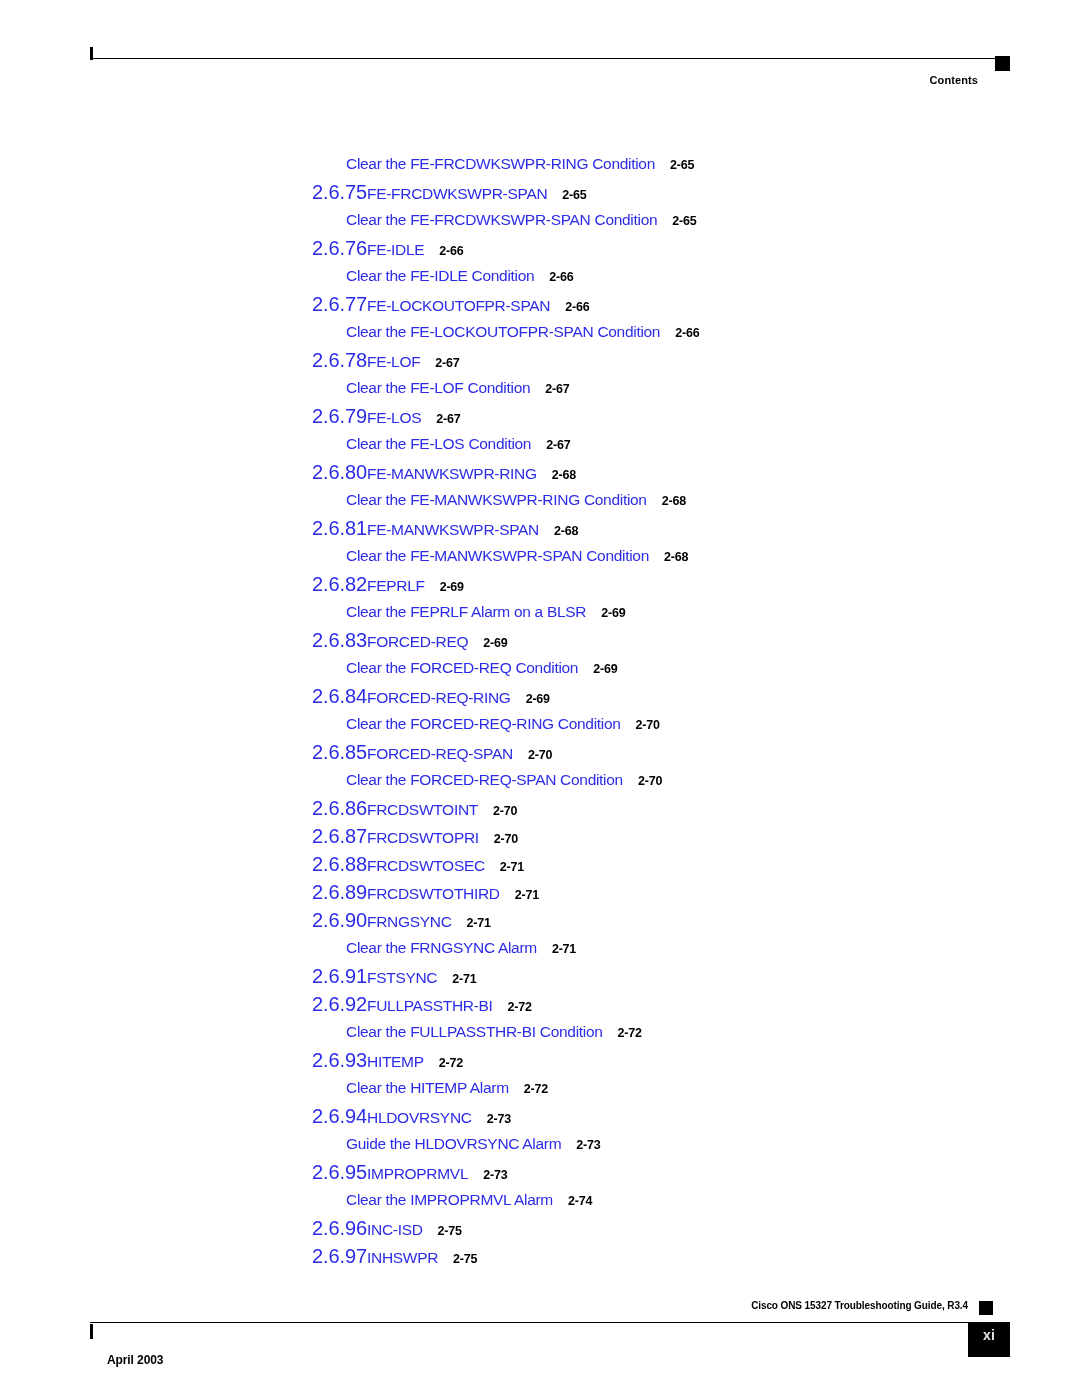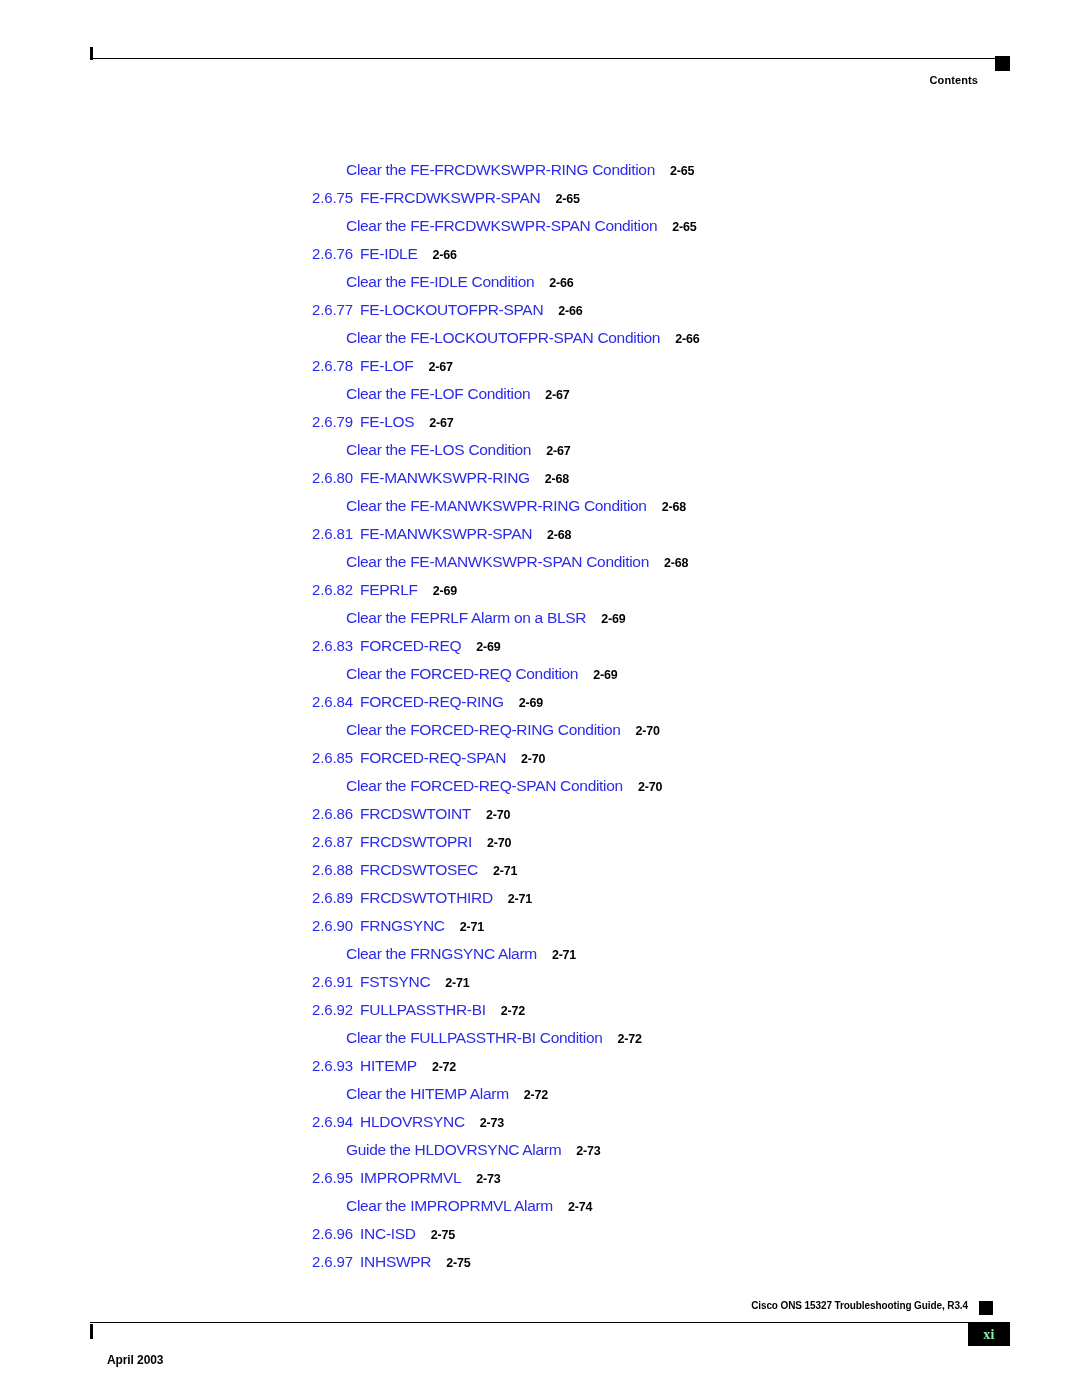--- a/index.html
+++ b/index.html
@@ -70,37 +70,36 @@
 
   
   .toc {
     position: absolute;
     left: 0;
     top: 152px;
     width: 1080px;
   }
   .toc-entry {
     height: 28px;
-    line-height: 36px;
+    line-height: 24px;
     white-space: nowrap;
     display: block;
   }
   .toc-entry.level-1 { padding-left: 312px; }
   .toc-entry.level-2 { padding-left: 346px; }
 
   .toc-num {
     color: #2B2BE8;
-    font-size: 15px;
+    font-size: 20px;
     letter-spacing: -0.1px;
   }
   .toc-title {
     color: #2B2BE8;
     font-size: 15.5px;
     letter-spacing: -0.3px;
-    margin-left: 7px;
   }
   .toc-entry.level-2 .toc-title {
     margin-left: 0;
   }
   .toc-page {
     color: #000000;
     font-size: 12.5px;
     font-weight: bold;
     margin-left: 15px;
     letter-spacing: -0.2px;
@@ -157,29 +156,28 @@
     color: #000000;
     letter-spacing: -0.1px;
     white-space: nowrap;
     margin-top: 28px;
   }
   .footer-pagebox {
     position: absolute;
     right: 0px;
     top: 22px;
     width: 42px;
-    height: 24px;
-    background: #000000;
-    color: #86efac;
+    height: 35px;
+    background: #000000;
+    color: #e5e5e5;
     font-size: 14px;
     font-weight: bold;
     text-align: center;
     line-height: 26px;
     letter-spacing: 0.2px;
-    font-family: Liberation Serif, serif;
   }
 </style>
 </head>
 <body>
 
 <div class="page">
 
   <div class="page-header">
     <div class="header-left-tick"></div>
     <div class="header-rule"></div>

